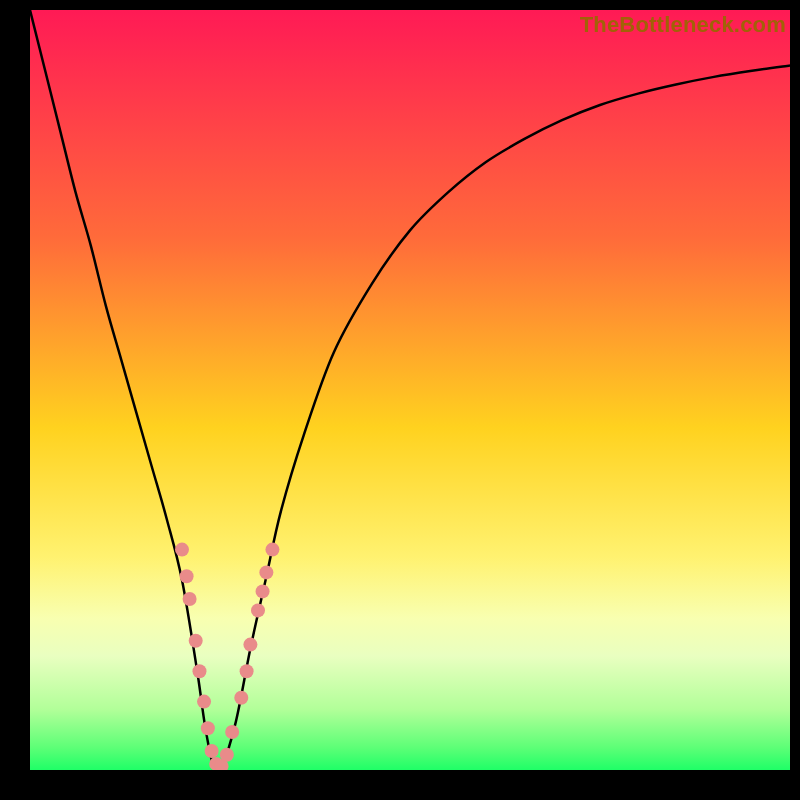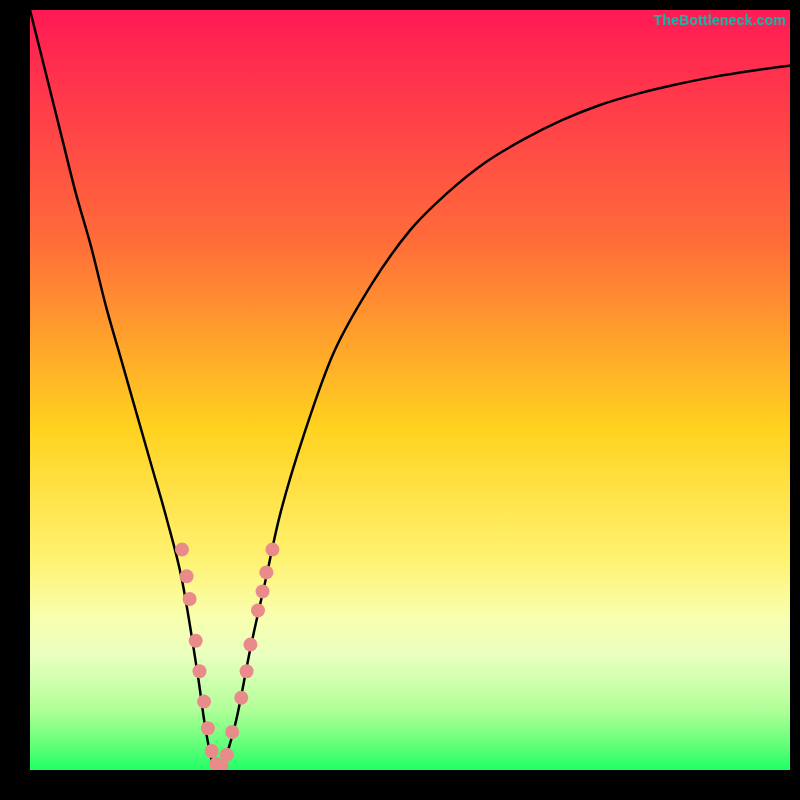--- a/index.html
+++ b/index.html
@@ -22,22 +22,22 @@
     left: 30px;
     top: 10px;
     width: 760px;
     height: 760px;
     overflow: hidden;
   }
   .watermark {
     position: absolute;
     top: 12px;
     right: 14px;
-    color: #14b8a6;
-    font-size: 14px;
+    color: #a16207;
+    font-size: 22px;
     font-weight: 600;
     letter-spacing: 0.2px;
     z-index: 10;
     pointer-events: none;
     text-align: center;
   }
   svg { display: block; }
 </style>
 </head>
 <body>

